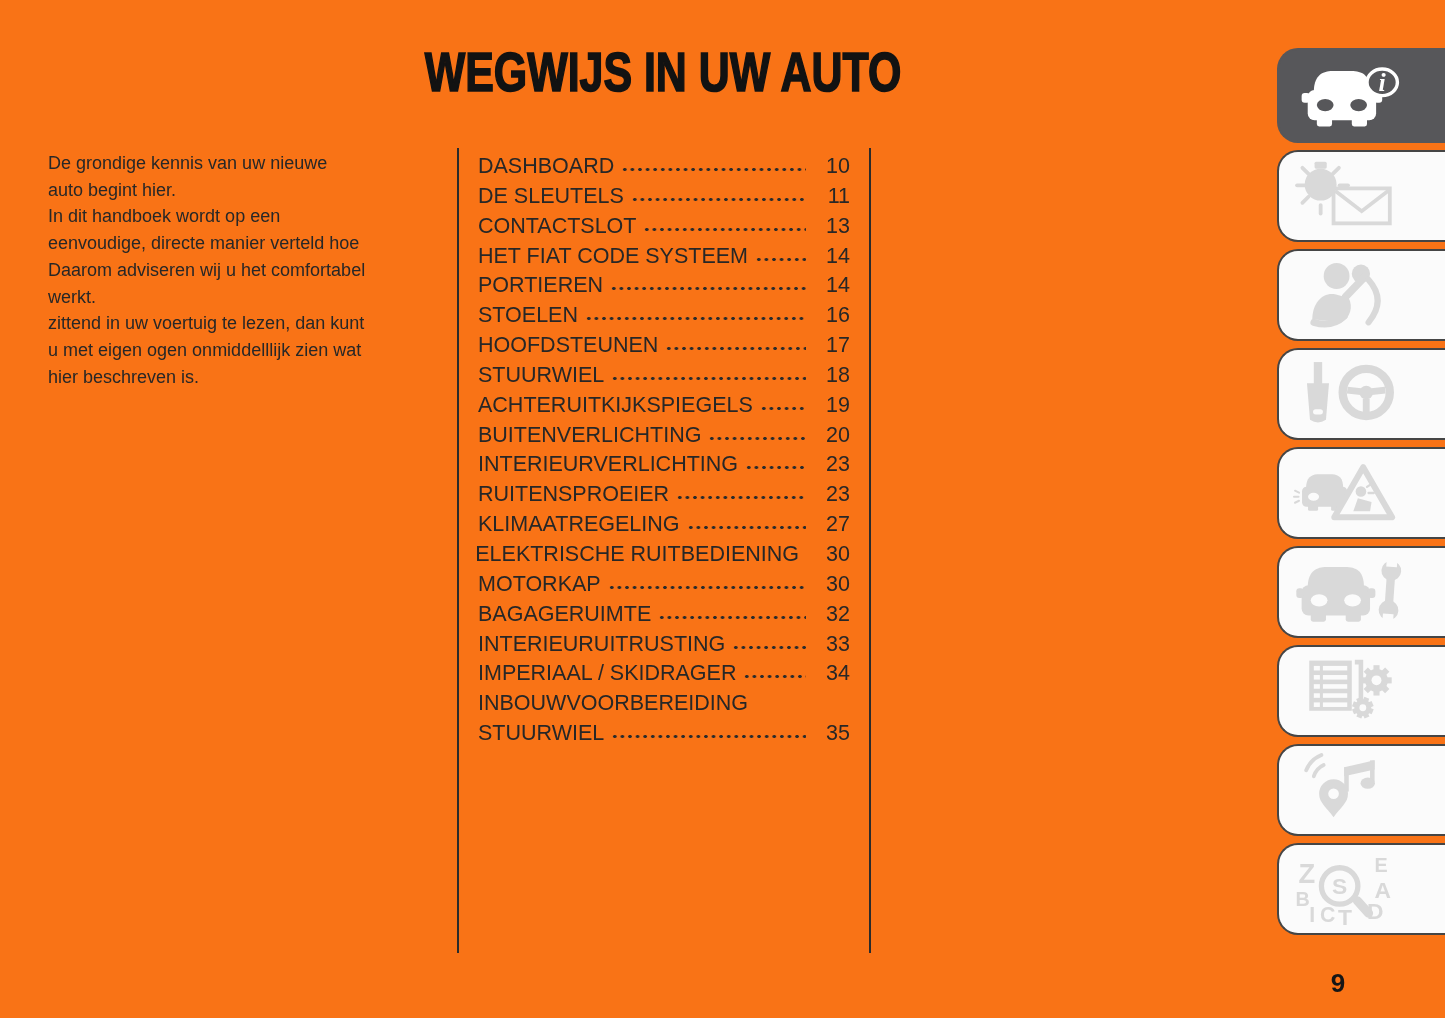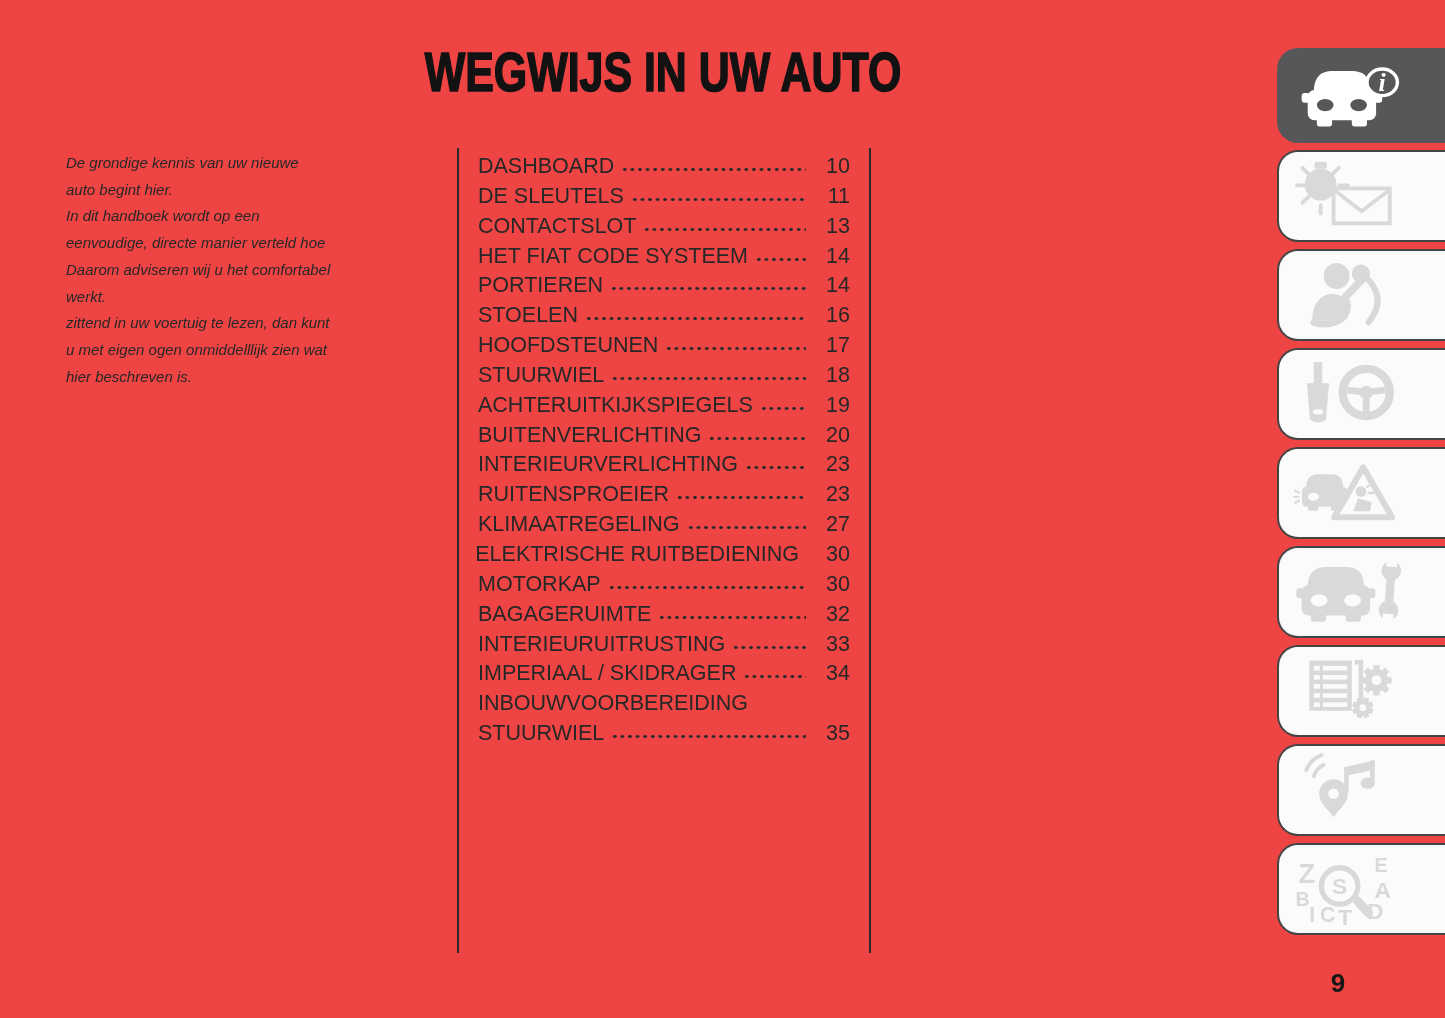--- a/index.html
+++ b/index.html
@@ -1,28 +1,28 @@
 <!DOCTYPE html>
 <html><head>
 <meta charset="utf-8">
 <style>
   * { margin:0; padding:0; box-sizing:border-box; }
   html,body { width:1445px; height:1018px; background:#ffffff; overflow:hidden;
               font-family:"Liberation Sans", sans-serif; }
-  #page { position:relative; width:1445px; height:1018px; background:#ef4444; }
+  #page { position:relative; width:1445px; height:1018px; background:#f97316; }
 
   
   .title { position:absolute; left:0; top:40px; width:1326px; text-align:center;
            font-size:55px; font-weight:bold; color:#121212; letter-spacing:0px;
            -webkit-text-stroke:1.6px #121212; transform:scaleX(0.78);
            white-space:nowrap; }
 
   
-  .intro { position:absolute; left:66px; top:150px; width:400px;
-           font-style:italic; font-size:15px; line-height:26.7px; color:#272727; }
+  .intro { position:absolute; left:48px; top:150px; width:400px;
+           font-size:18px; line-height:26.7px; color:#272727; }
 
   
   .vrule { position:absolute; top:148px; width:2px; height:805px; background:#2b2b2b; }
   .vrule.r1 { left:457px; }
   .vrule.r2 { left:869px; }
 
   
   .toc { position:absolute; left:478px; top:152px; width:372px;
          font-size:21.5px; line-height:29.85px; color:#272727; }
   .toc-row { display:flex; align-items:baseline;justify-content:flex-end; }

